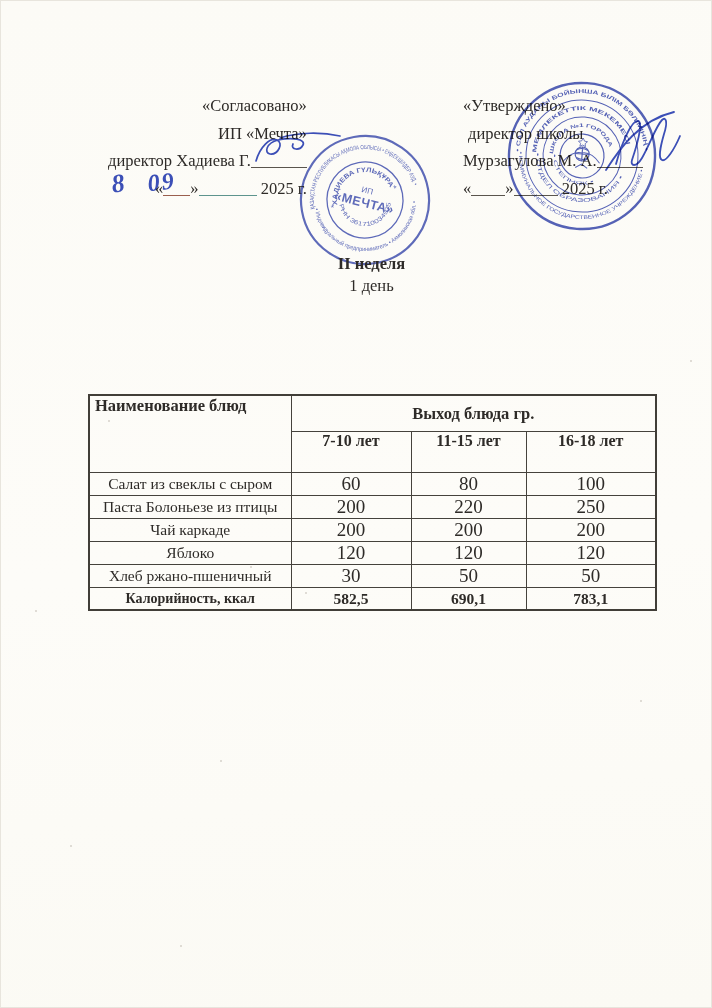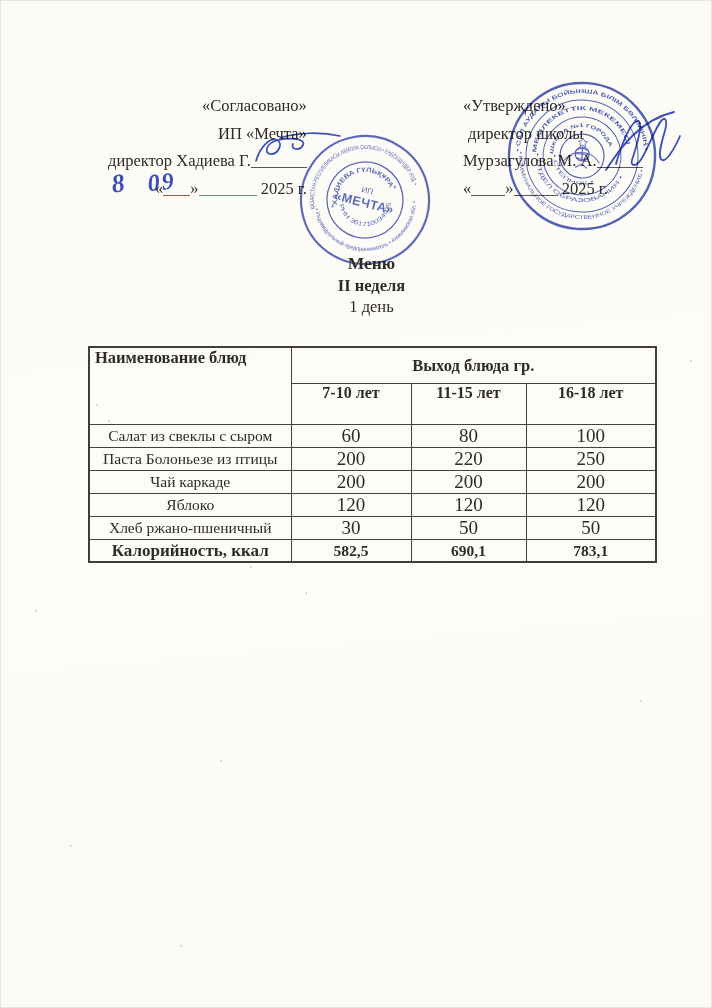--- a/index.html
+++ b/index.html
@@ -24,29 +24,29 @@
   .blank.teal { border-bottom-color:#5d948d; }
   .sig-underline { display:inline-block; height:13px; margin-bottom:-2px; border-bottom:1.4px solid #5a554d; }
 
   
   .title-block { position:absolute; left:88px; top:253px; width:567px; text-align:center; line-height:21.5px; font-size:16.5px; }
   .title-block .b { font-weight:bold; }
   .title-block .menu-line { font-size:17.5px; }
 
   
   .menu-table-wrap { position:absolute; left:88px; top:346px; }
-  table.menu { border-collapse:collapse; table-layout:fixed; width:567px; border:2px solid #413e38; }
+  table.menu { border-collapse:collapse; table-layout:fixed; width:567px; border:2px solid #413e38;margin-top:48px; }
   table.menu td, table.menu th { border:1px solid #45423c; padding:0 5px; overflow:hidden; }
   th.name-h { width:202px; text-align:left; vertical-align:top; padding-top:4px; font-size:16.5px; }
   th.group-h { text-align:center; vertical-align:middle; font-size:16.5px; height:35px; }
   th.age-h { text-align:center; vertical-align:top; padding-top:5px; font-size:16px; height:40px; border-bottom:1px solid #45423c; }
   td.c-name { text-align:center; font-size:15.5px; height:18px; padding-left:6px; }
   td.c-val  { text-align:center; font-size:19px; height:18px; }
   tr.total td { font-weight:bold; height:21px; border-top:1.5px solid #413e38; }
-  tr.total td.c-name { font-size:17px; }
+  tr.total td.c-name { font-size:14px; }
   tr.total td.c-val { font-size:15.5px; }
   .w1{width:202px}.w2{width:120px}.w3{width:115px}.w4{width:130px}
 
   
   .stamp { position:absolute; mix-blend-mode:multiply; }
   .stamp-left  { left:296px; top:131px; width:138px; height:138px; transform:rotate(-10deg); opacity:.85; }
   .stamp-right { left:504px; top:78px; width:156px; height:156px; transform:rotate(4deg); opacity:.9; }
   .ink { position:absolute; mix-blend-mode:multiply; }
   .stamp text { font-family:"Liberation Sans", sans-serif; }
 
@@ -143,21 +143,20 @@
       <text font-size="5.6" font-weight="bold" textLength="188" lengthAdjust="spacingAndGlyphs"><textPath href="#rs-1t">• САЛ АУДАНЫ БОЙЫНША БІЛІМ БӨЛІМІНІҢ •</textPath></text>
       <text font-size="5.2" textLength="188" lengthAdjust="spacingAndGlyphs"><textPath href="#rs-1b">• КОММУНАЛЬНОЕ ГОСУДАРСТВЕННОЕ УЧРЕЖДЕНИЕ •</textPath></text>
       <text font-size="5.6" font-weight="bold" textLength="130" lengthAdjust="spacingAndGlyphs"><textPath href="#rs-2t">МЕМЛЕКЕТТІК МЕКЕМЕСІ</textPath></text>
       <text font-size="5.4" textLength="126" lengthAdjust="spacingAndGlyphs"><textPath href="#rs-2b">• ОТДЕЛ ОБРАЗОВАНИЯ •</textPath></text>
       <text font-size="5" font-weight="bold" textLength="80" lengthAdjust="spacingAndGlyphs"><textPath href="#rs-3t">ШКОЛА №1 ГОРОДА</textPath></text>
       <text font-size="5" textLength="60" lengthAdjust="spacingAndGlyphs"><textPath href="#rs-3b">• СТЕПНЯК •</textPath></text>
     </g>
   </svg>
 
   <div class="title-block">
-    <div class="b menu-line">Меню</div>
     <div class="b">II неделя</div>
     <div>1 день</div>
   </div>
 
   <div class="menu-table-wrap">
     <table class="menu">
       <colgroup>
           <col class="w1">
           <col class="w2">
           <col class="w3">

